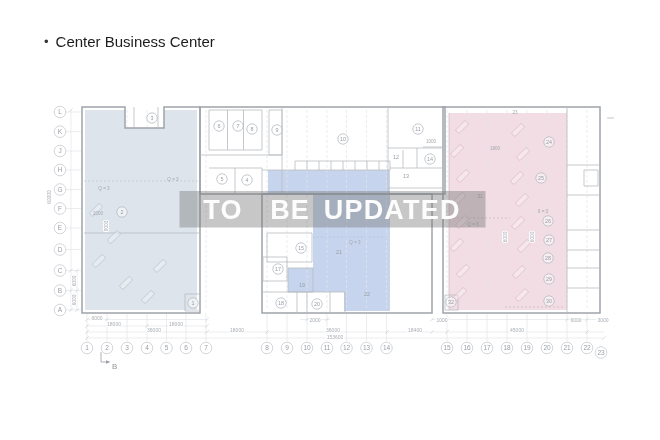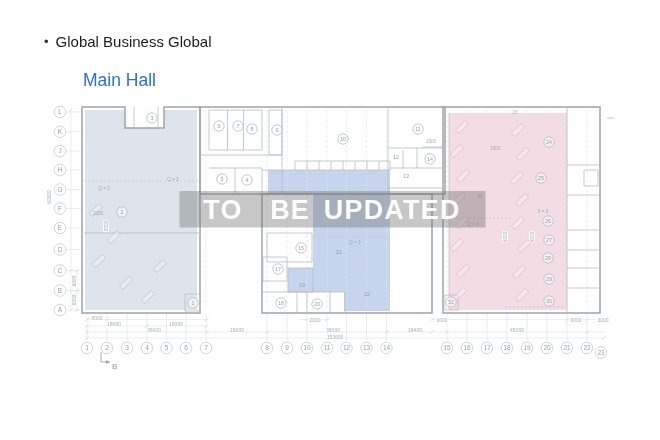--- a/index.html
+++ b/index.html
@@ -12,23 +12,22 @@
   svg{position:absolute;left:0;top:0;}
   text{font-family:"Liberation Sans",sans-serif;}
 </style>
 </head>
 <body>
 
 <div class="stage">
 
   <div class="title-row">
     <span class="bullet">•</span>
-    <span>Global Business Global</span>
+    <span>Center Business Center</span>
   </div>
-  <div class="subtitle" style="color: rgb(46, 111, 214);">Main Hall</div>
 
   <svg id="plan" width="660" height="440" viewBox="0 0 660 440">
 
     <g>
       <path d="M85,110 H125 V128 H164 V110 H197 V310 H85 Z" fill="#dde4eb"></path>
       <path d="M268,170 H390 V311 H344 V292 H288 V268 H313 V194 H268 Z" fill="#c6d5ed"></path>
       <rect x="449" y="113" width="118" height="197" fill="#f1dde3"></rect>
     </g>
 
     <g id="gen-grid">

